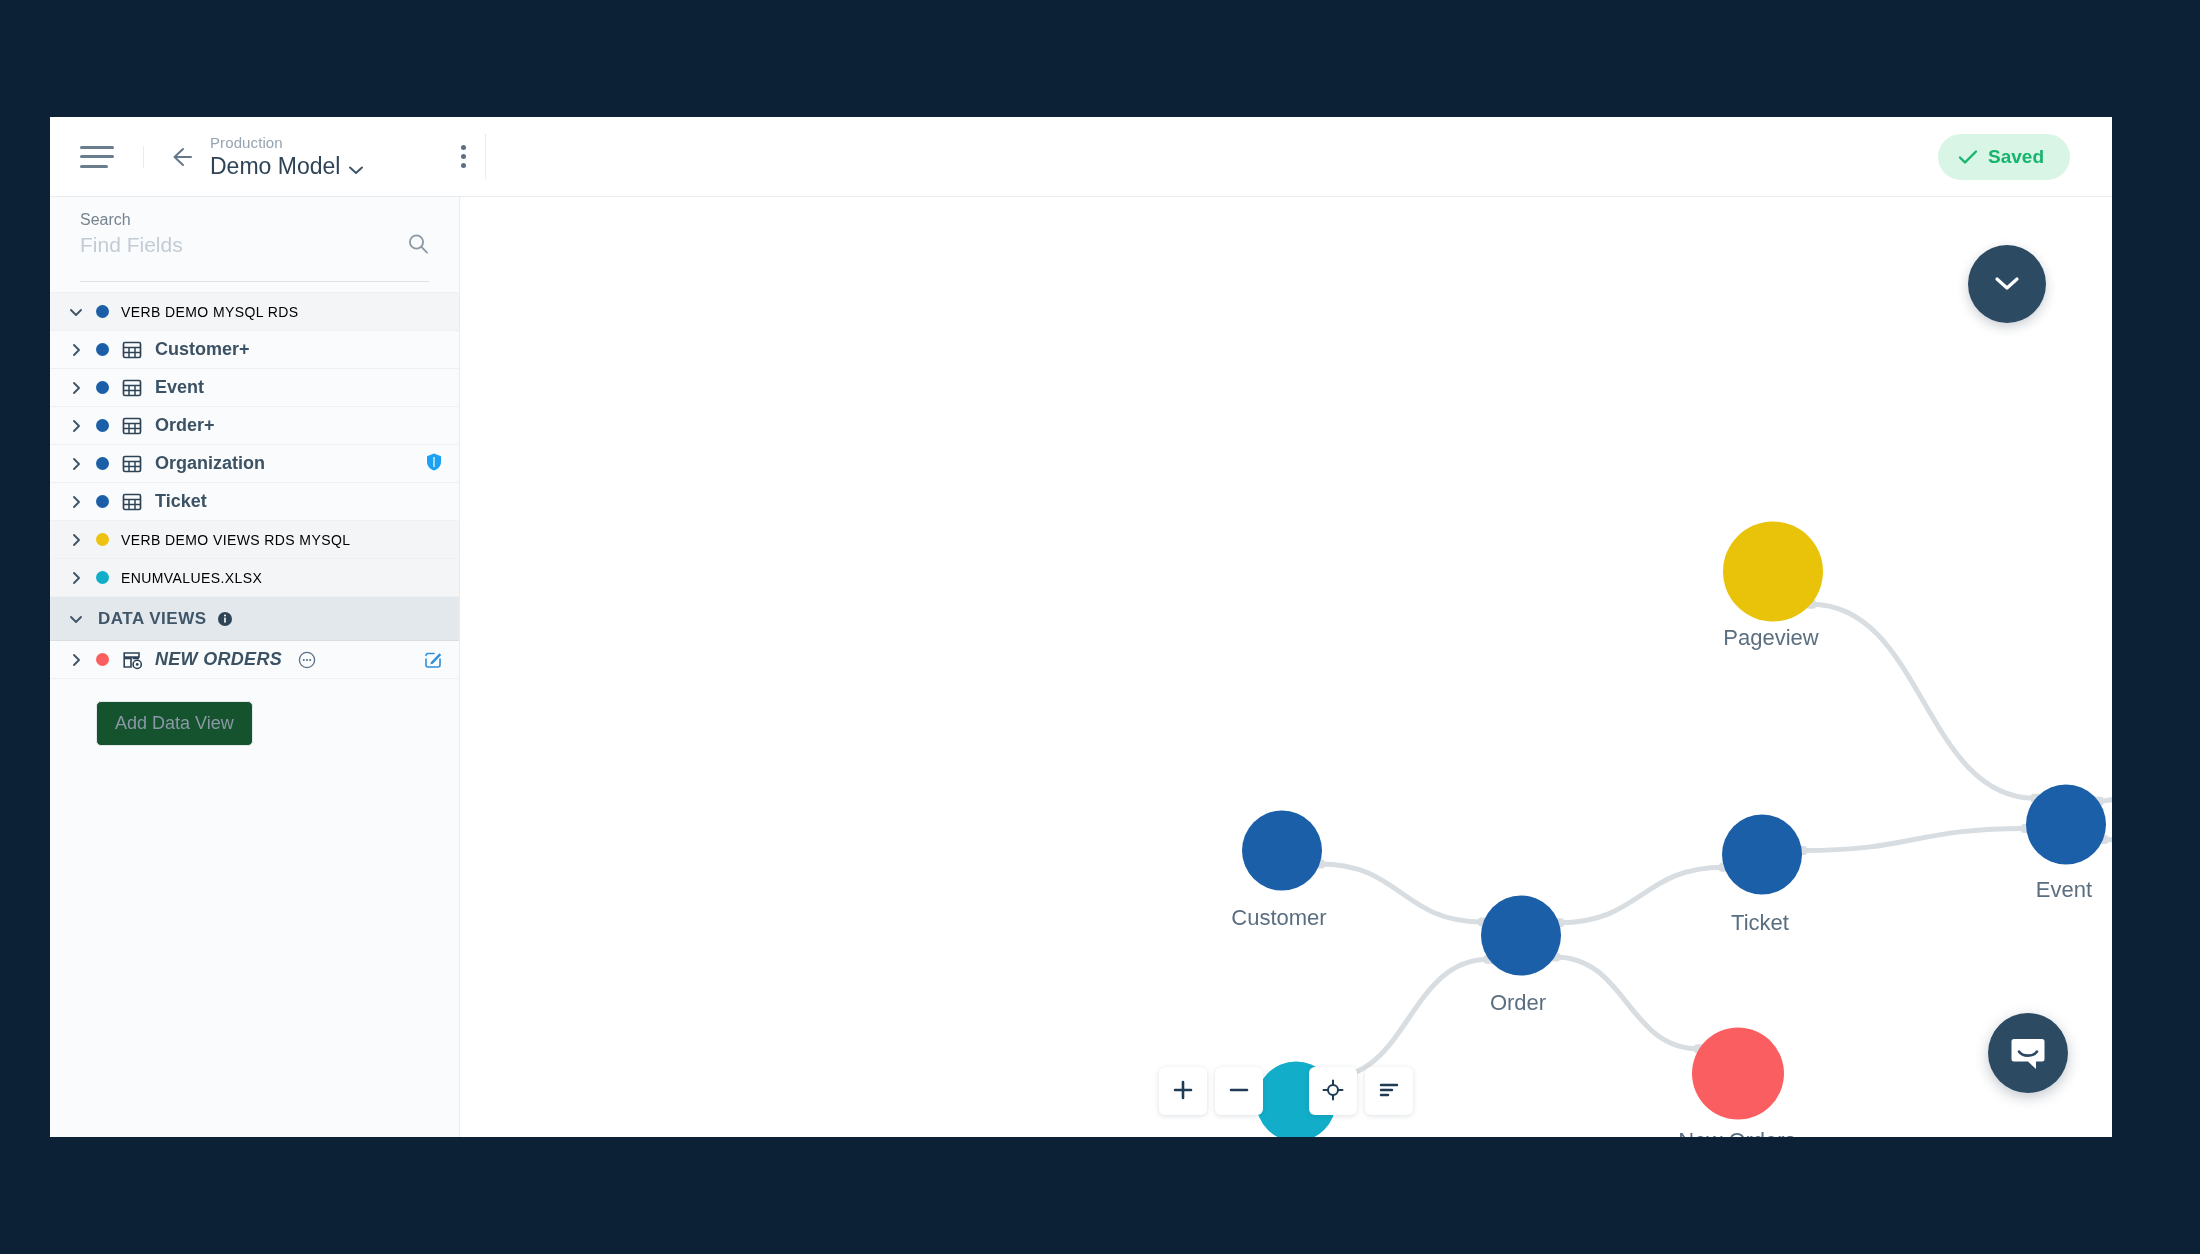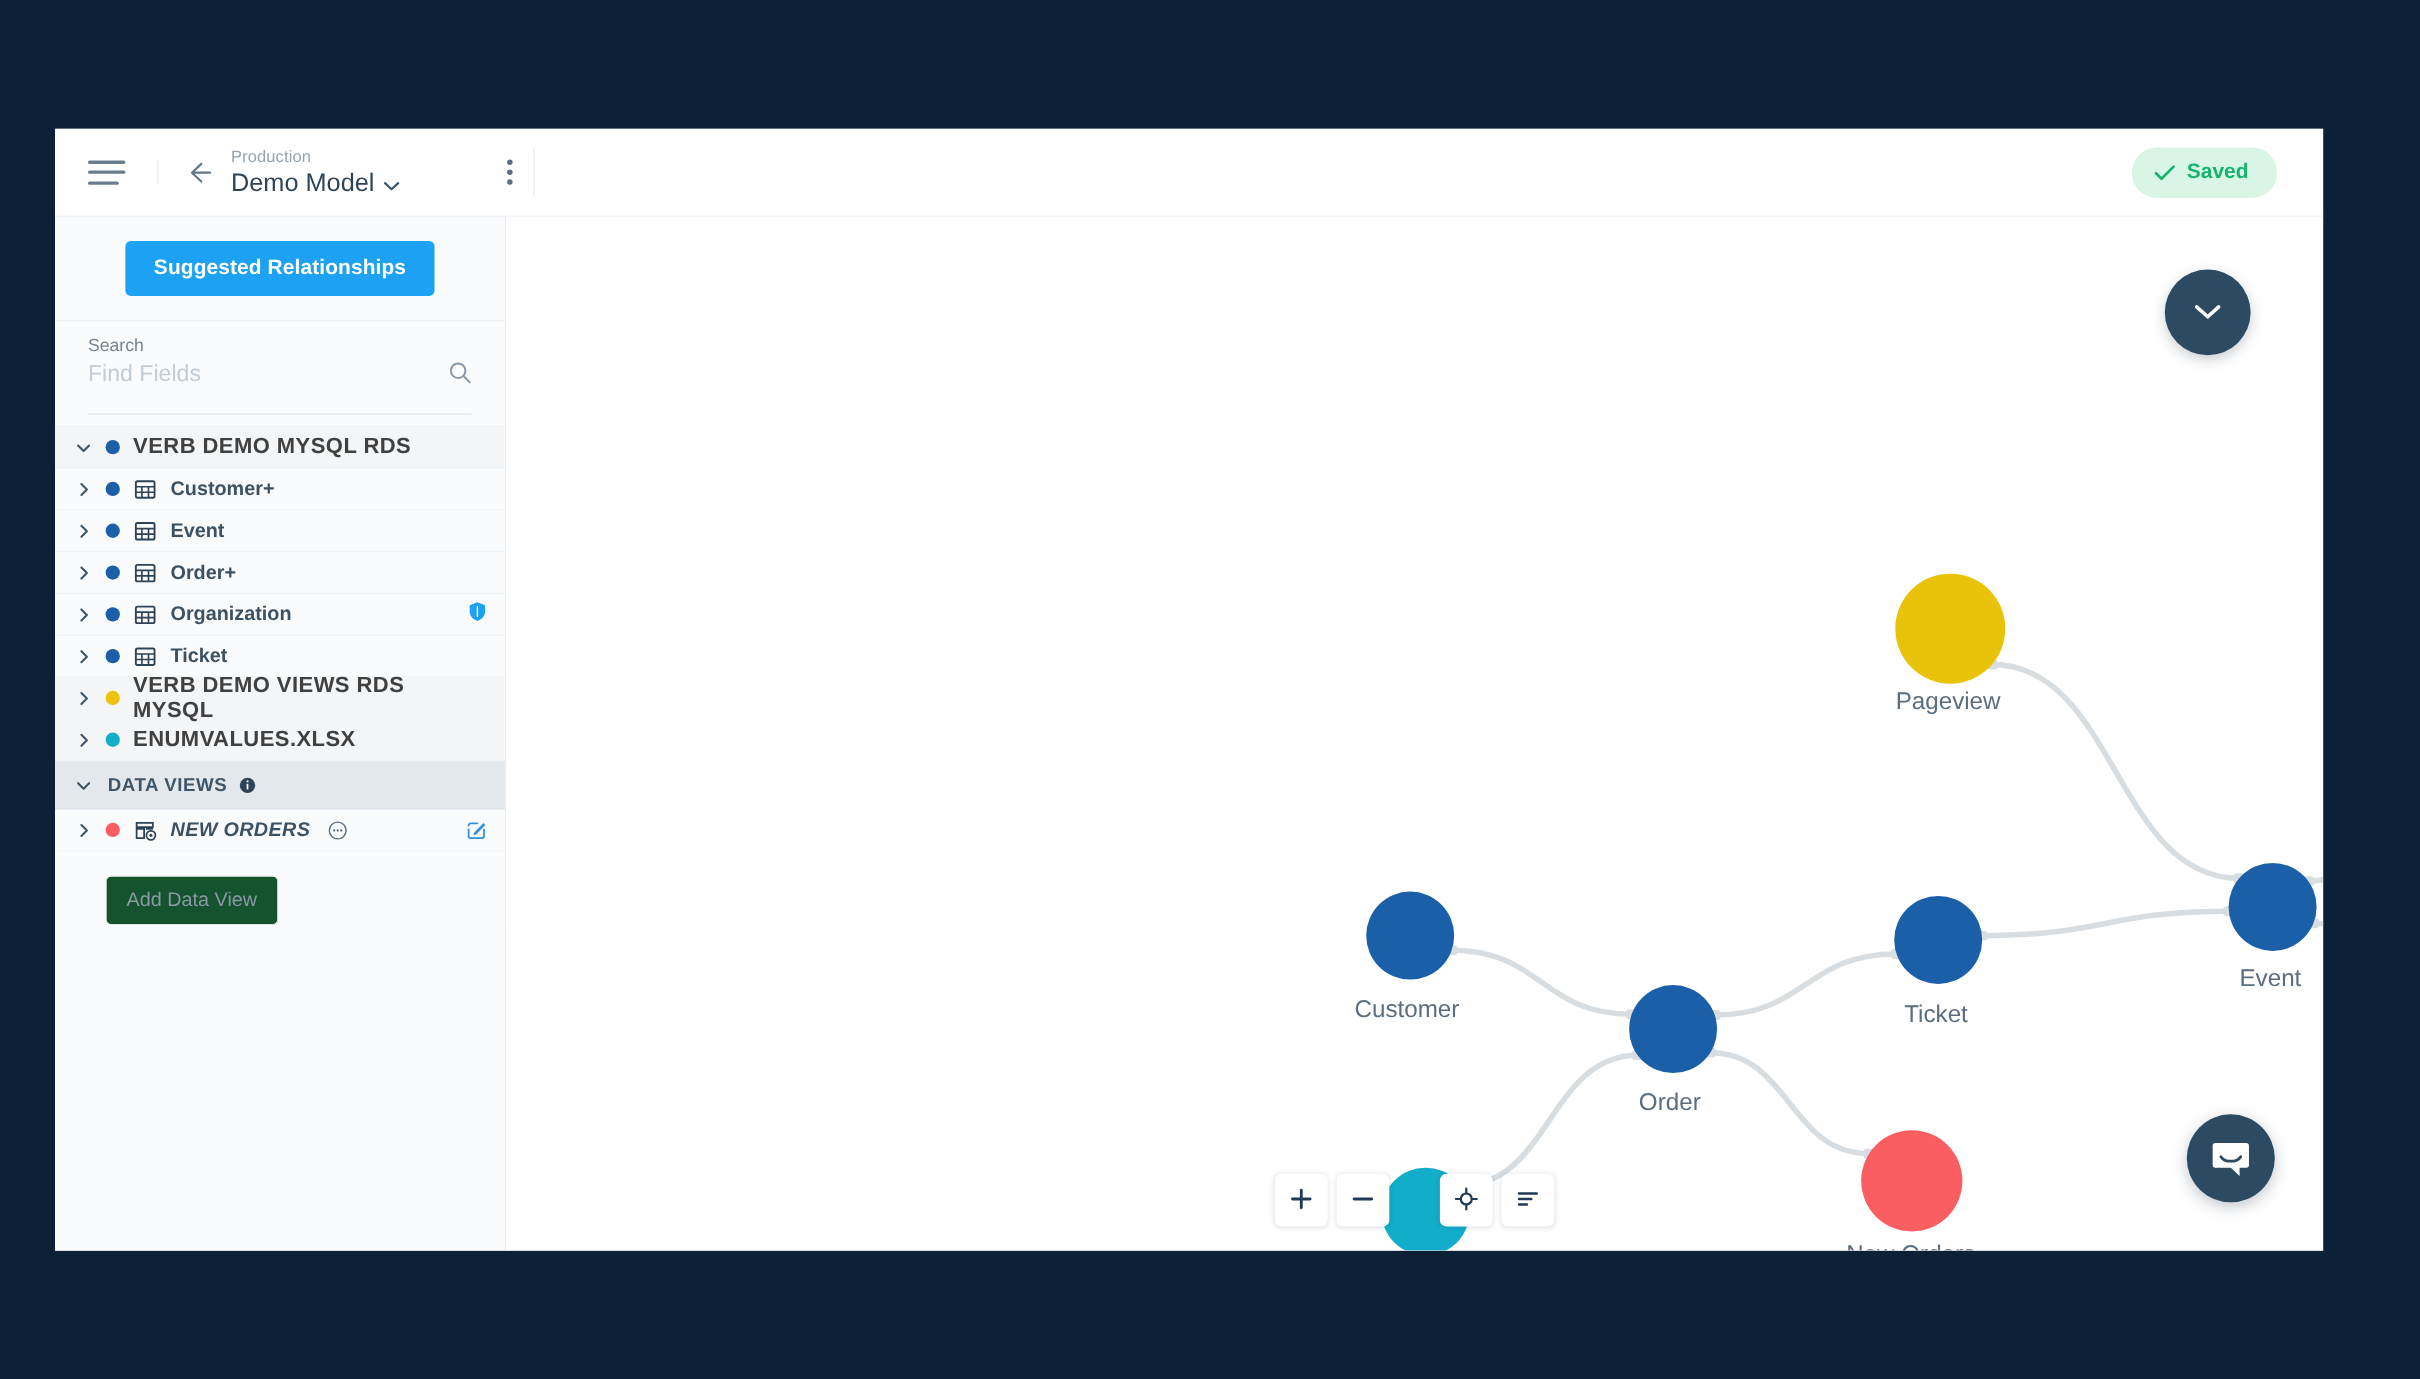--- a/index.html
+++ b/index.html
@@ -121,21 +121,21 @@
     height: 38px; display:flex; align-items:center; gap:12px;
     padding-left: 18px; padding-right: 16px;
     border-bottom:1px solid #eef1f4;
     background:#f3f5f7;
     cursor:pointer;
   }
   .row.ds { background:#f3f5f7; }
   .row.tbl { background:#fafbfc; padding-left: 18px; }
   .dot { width:13px; height:13px; border-radius:50%; flex:0 0 13px; }
   .caret { width:16px; height:16px; flex:0 0 16px; }
-  .ds-name { font-size:20px; font-weight:700; color:#404040; letter-spacing:.4px; }
+  .ds-name { font-size:14px; font-weight:400; color:#000000; letter-spacing:.4px; }
   .tbl-name { font-size:18px; color:#3b5164; font-weight:700; }
   .tbl-name.italic { font-style:italic; letter-spacing:.3px; }
   .spacer { flex:1; }
   .grid-icon { width:22px; height:22px; flex:0 0 22px; }
 
   #addview-wrap { padding: 22px 0 0 46px; background:#fafbfc; }
   #add-data-view {
     background:#14532d; border:1px solid #e3e8ec; color:#8a98a6;
     font-family:"Liberation Sans", sans-serif;
     font-size:18px; padding: 11px 18px; border-radius:5px; cursor:pointer;
@@ -228,23 +228,20 @@
           </svg>
       </span>
       <span class="lbl">Saved</span>
     </div>
   </div>
 
   <div id="body-split">
 
     <div id="sidebar">
 
-      <div id="suggest-wrap">
-        <button id="suggest-btn">Suggested Relationships</button>
-      </div>
 
       <div id="search-block">
         <div id="search-label">Search</div>
         <div id="search-row">
           <input id="search-input" type="text" placeholder="Find Fields" style="">
           <span id="search-icon">
             <svg viewBox="0 0 22 22" width="22" height="22">
               <circle cx="9.5" cy="9" r="6.6" fill="none" stroke="#8b98a5" stroke-width="1.8"></circle>
               <path d="M14.4 13.8 L20 19.6" stroke="#8b98a5" stroke-width="1.8" stroke-linecap="round"></path>
             </svg>

